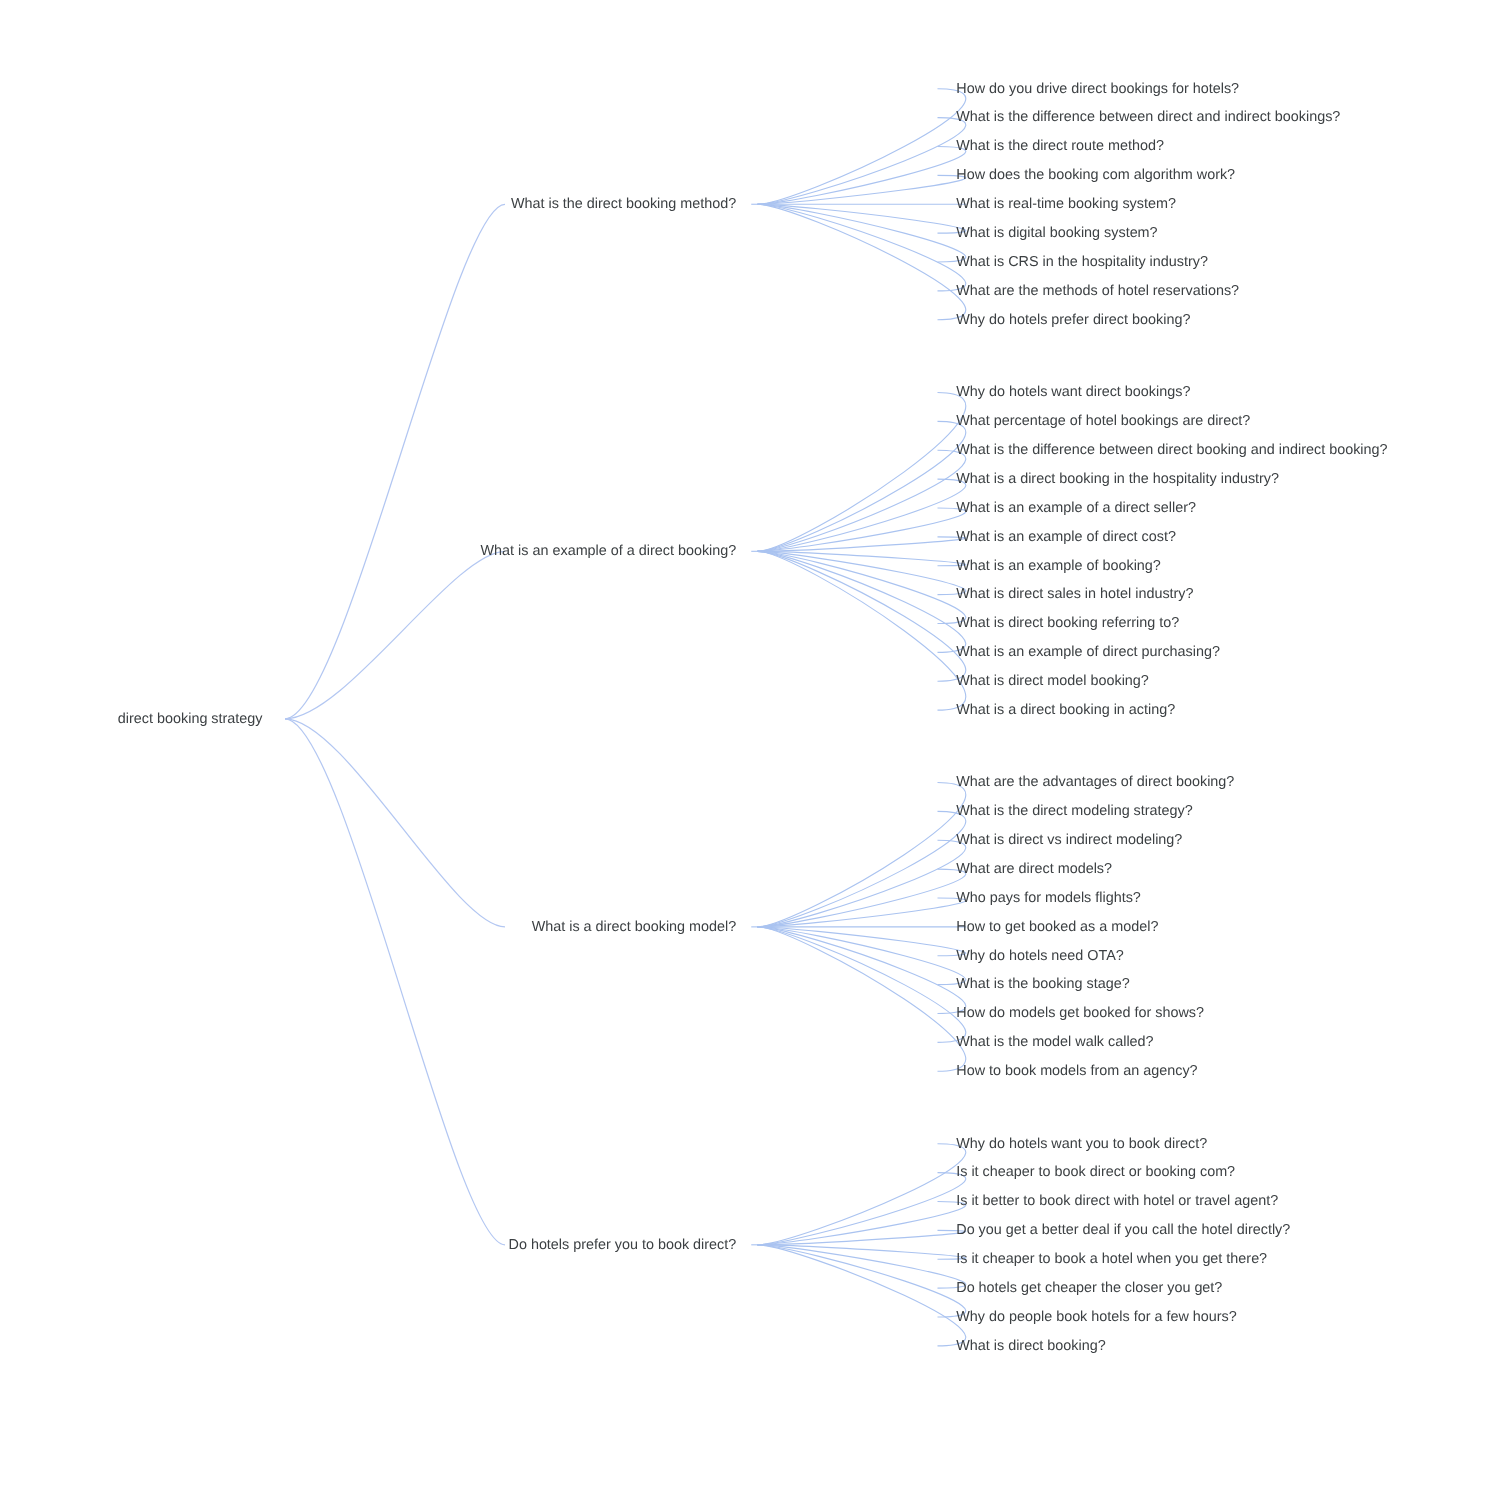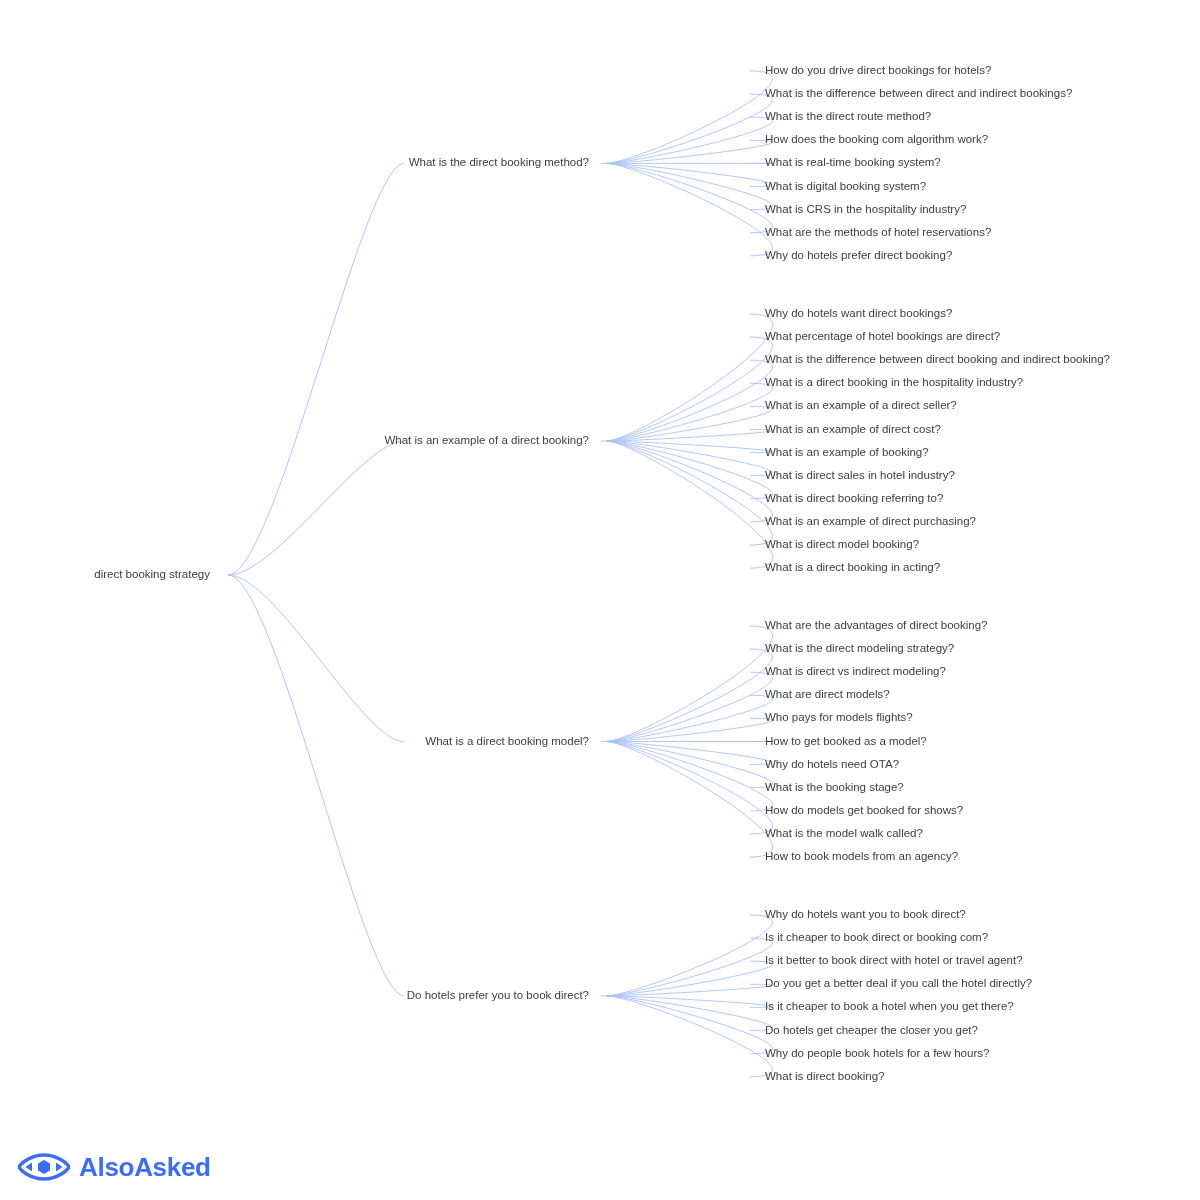--- a/index.html
+++ b/index.html
@@ -175,22 +175,13 @@
         <text x="765" y="938.1" class="node-label leaf-label">Is it cheaper to book direct or booking com?</text>
         <text x="765" y="961.2" class="node-label leaf-label">Is it better to book direct with hotel or travel agent?</text>
         <text x="765" y="984.3" class="node-label leaf-label">Do you get a better deal if you call the hotel directly?</text>
         <text x="765" y="1007.4" class="node-label leaf-label">Is it cheaper to book a hotel when you get there?</text>
         <text x="765" y="1030.5" class="node-label leaf-label">Do hotels get cheaper the closer you get?</text>
         <text x="765" y="1053.6" class="node-label leaf-label">Why do people book hotels for a few hours?</text>
         <text x="765" y="1076.7" class="node-label leaf-label">What is direct booking?</text>
       </g>
   </svg>
 
-  <div id="brand">
-    <svg id="brand-mark" viewBox="0 0 104 60">
-      <path d="M52 6 C78 6 98 22 102 30 C98 38 78 54 52 54 C26 54 6 38 2 30 C6 22 26 6 52 6 Z" fill="none" stroke="#3b6ef5" stroke-width="7" stroke-linejoin="round"></path>
-      <path d="M52 16 L64 23 L64 37 L52 44 L40 37 L40 23 Z" fill="#3b6ef5"></path>
-      <path d="M28 21 L28 39 L15 30 Z" fill="#3b6ef5"></path>
-      <path d="M76 21 L76 39 L89 30 Z" fill="#3b6ef5"></path>
-    </svg>
-    <div id="brand-name">AlsoAsked</div>
-  </div>
 </div>
 
 </body></html>

